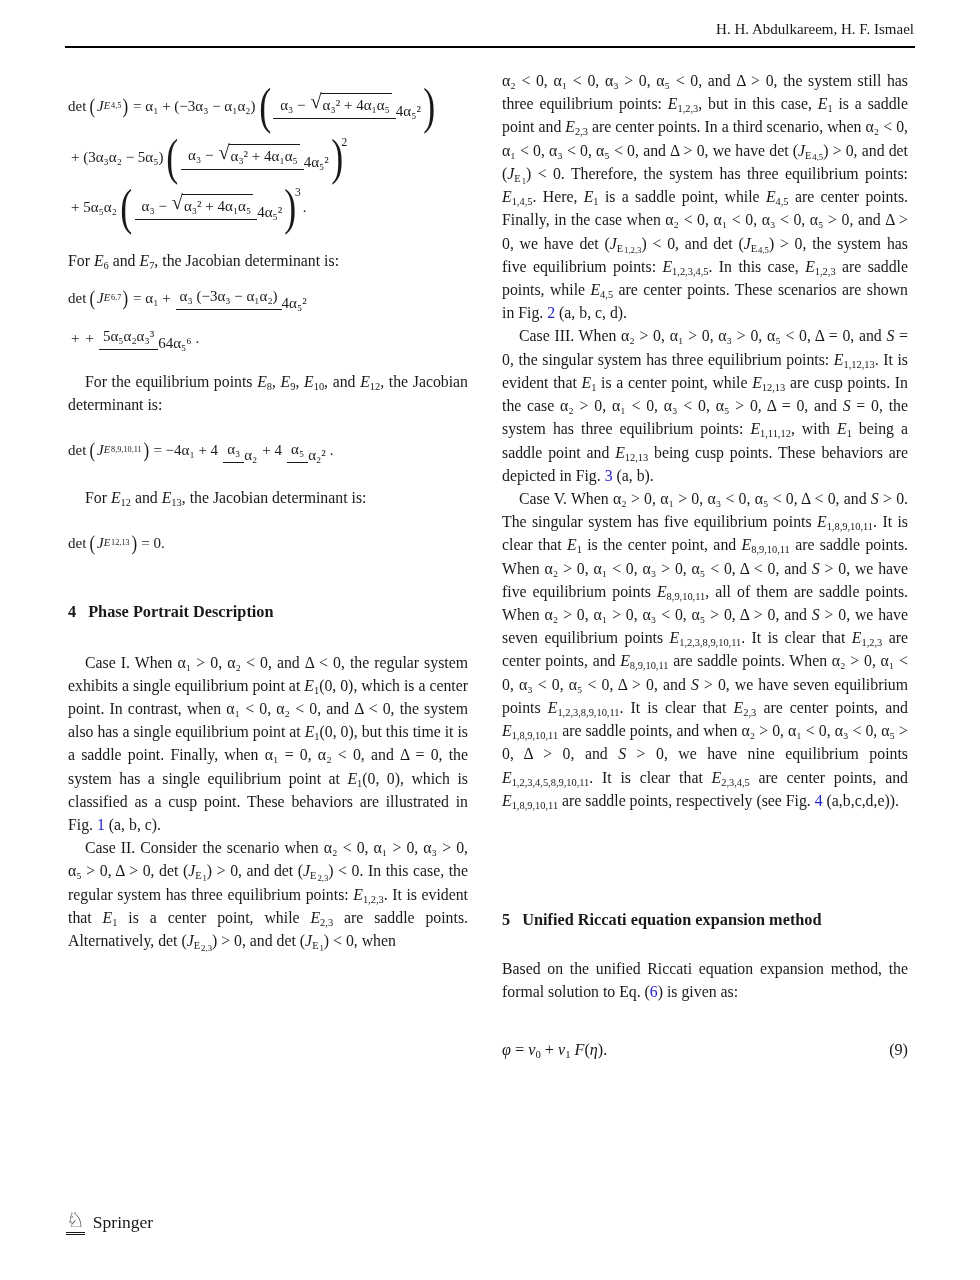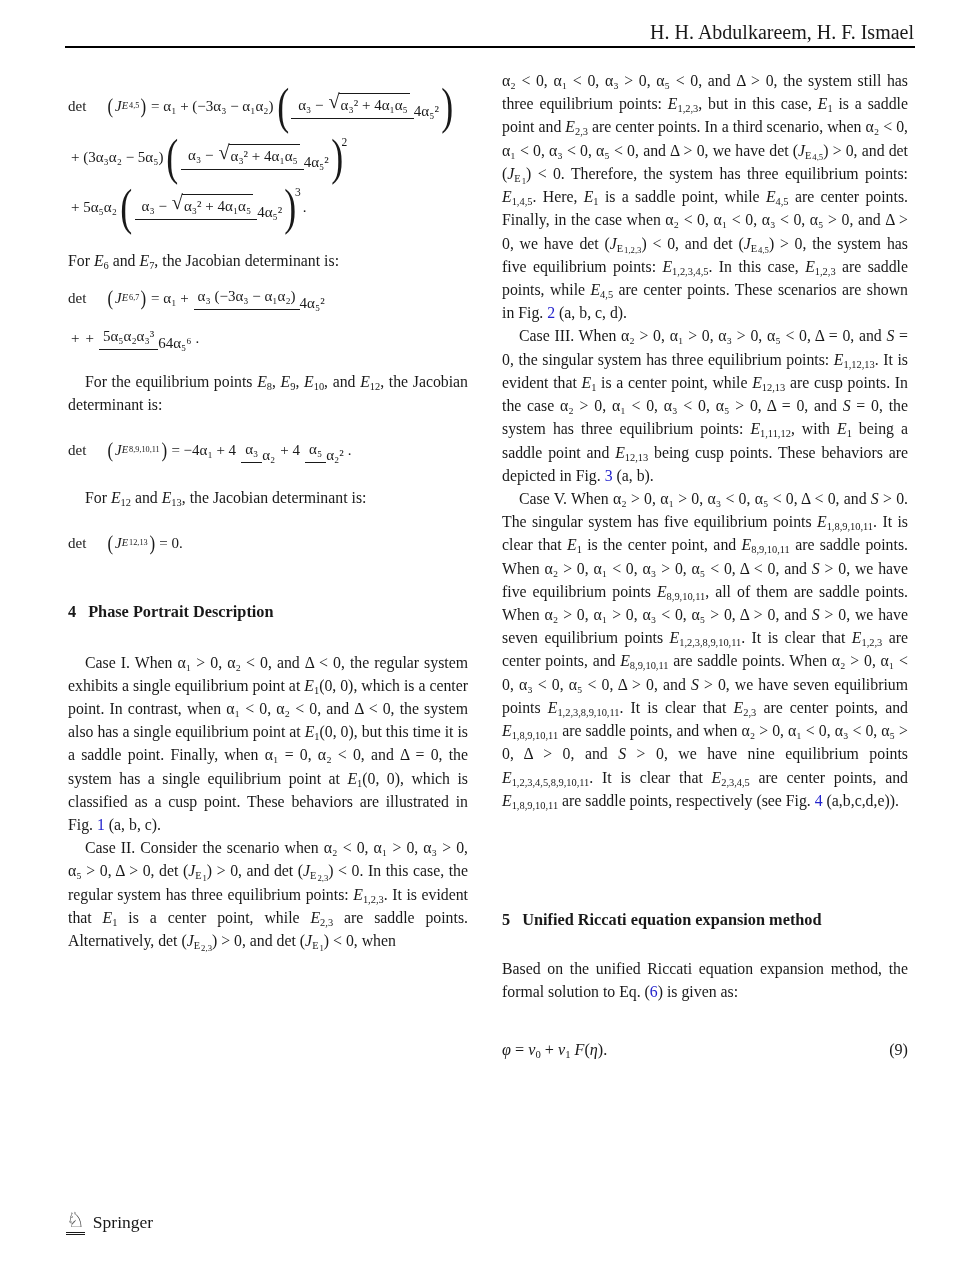--- a/index.html
+++ b/index.html
@@ -2,21 +2,21 @@
 <html style="--link: #2323cd; --ink: #191919;"><head>
 <meta charset="utf-8">
 <style>
   :root { --link:#2323cd; --ink:#191919; }
   html,body { margin:0; padding:0; background:#ffffff; }
   .page {
     position:relative; width:980px; height:1280px; background:#ffffff;
     font-family:"Liberation Serif","DejaVu Serif",serif; color:var(--ink);
     overflow:hidden;
   }
-  .header-authors { position:absolute; top:21px; right:66px; font-size:20px;text-align:right; }
+  .header-authors { position:absolute; top:21px; right:66px; font-size:15px;text-align:right; }
   .rule { position:absolute; top:46px; left:65px; width:850px; height:2px; background:#000; }
 
   .col { position:absolute; top:69px; font-size:15.8px; line-height:1.47; text-align:justify; }
   .col-left  { left:68px;  width:400px; }
   .col-right { left:502px; width:406px; }
 
   p.jp { margin:0; }
   p.ind { text-indent:17px; }
   .ref { color:var(--link); cursor:pointer; }
   i { font-style:italic; }
@@ -31,21 +31,21 @@
   .eq { font-size:15px; text-align:left; }
   .eqrow { display:flex; align-items:center; white-space:pre; }
   .eq-e45 { margin:16px 0 20px; }
   .eq-e45 .eqrow { margin:8px 0; }
   .eq-e67 { margin:10px 0 16px; }
   .eq-e67 .eqrow { margin:8px 0; }
   .eq-e89 { margin:18px 0 20px; }
   .eq-e1213 { margin:22px 0 14px; }
   .ind1 { margin-left:88px; }
   .ind2 { margin-left:104px; }
-  .det { margin-right:20px; }
+  .det { margin-right:2px; }
   .mtx { margin:0 3px; }
   .pm { font-size:20px; line-height:1; display:inline-block; transform:scaleX(.85); vertical-align:-2px; margin:0 1px; }
   .bigp { font-size:50px; font-weight:400; line-height:.85; display:inline-block; transform:scaleX(.72); margin:0 -2px; }
   .pexp { align-self:flex-start; font-size:11.5px; margin:-2px 0 0 -2px; }
   .frac { display:inline-flex; flex-direction:row; align-items:center; text-align:center; margin:0 2px; }
   .frac .fnum { display:inline-flex; align-items:center; border-bottom:1.2px solid var(--ink); padding:0 4px 2px; }
   .frac .fden { padding-top:10px; }
   .sqrt { display:inline-flex; align-items:flex-start; margin-left:2px; }
   .sqrt .rs { font-size:1.35em; line-height:1; margin-right:-1px; transform:translateY(-0.12em); }
   .sqrt .ra { border-top:1.4px solid var(--ink); padding:0 2px; }

